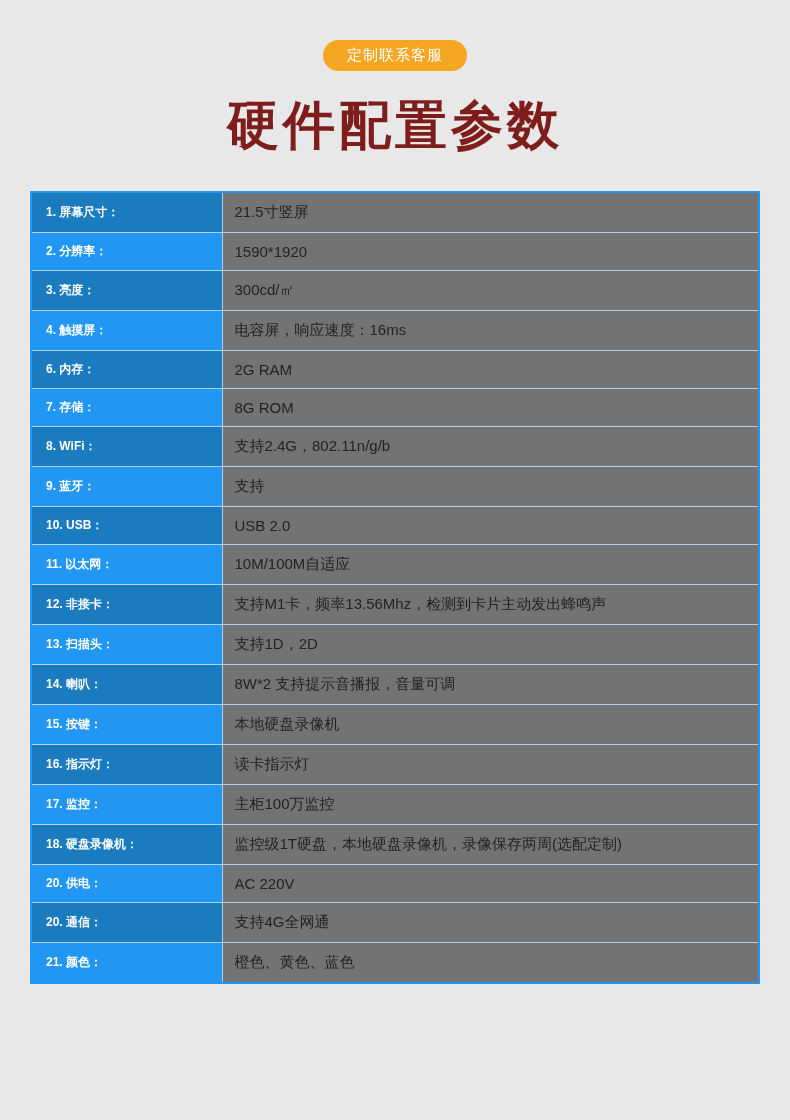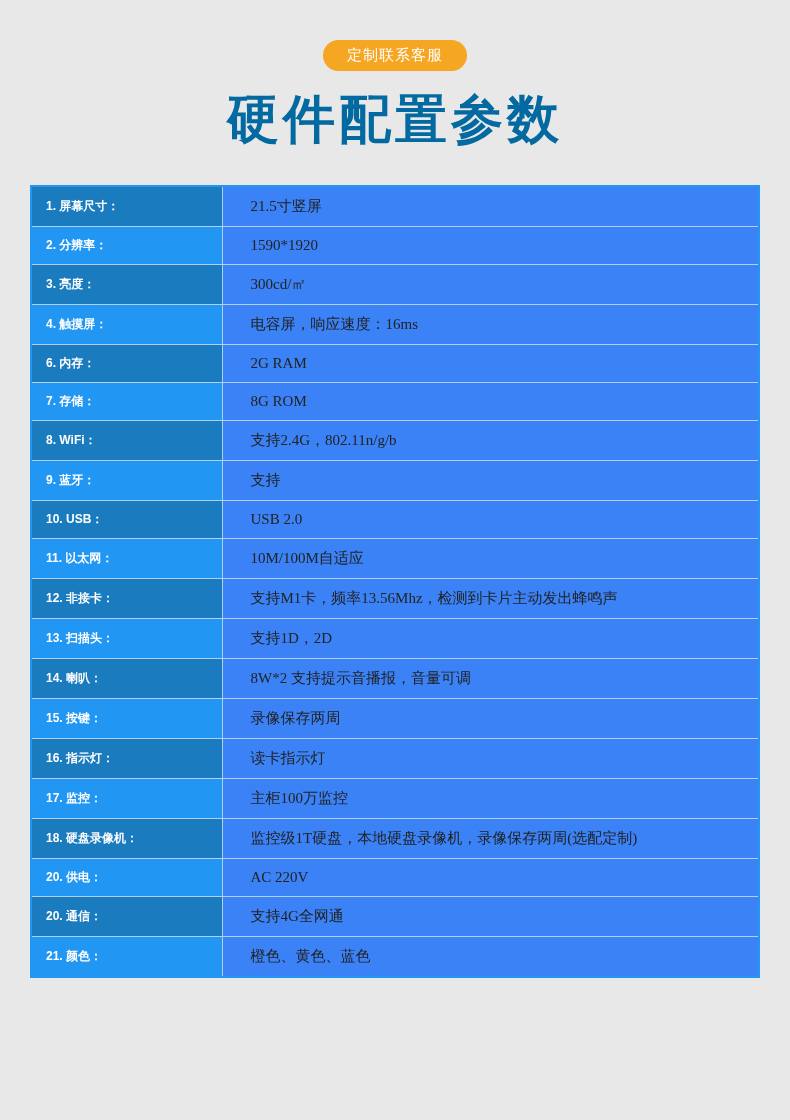--- a/index.html
+++ b/index.html
@@ -14,28 +14,28 @@
       padding: 40px 30px 40px 30px;
     }
 
     .custom-btn {
       background-color: #f5a623;
       color: #fff;
       border-radius: 20px;
       padding: 6px 24px;
       font-size: 15px;
       letter-spacing: 1px;
-      margin-bottom: 14px;
+      margin-bottom: 20px;
       display: inline-block;
     }
 
     .main-title {
       font-size: 52px;
       font-weight: 900;
-      color: #0369a1;
+      color: #7f1d1d;
       letter-spacing: 4px;
       margin-bottom: 30px;
       text-align: center;
     }
 
     .table-wrapper {
       width: 100%;
       border: 2px solid #2196f3;
       border-collapse: collapse;
       background: #fff;
@@ -64,24 +64,23 @@
       min-width: 170px;
       text-align: left;
       vertical-align: middle;
       border-right: 1px solid #b0d0f0;
       white-space: nowrap;
     }
 
     td.value-cell {
       color: #222;
       font-size: 15px;
-      padding: 10px 28px;
+      padding: 10px 12px;
       vertical-align: middle;
-      background: #3b82f6;
-      font-family: Liberation Serif, serif;
+      background: #737373;
     }
 
     
     tr:nth-child(even) td.label-cell {
       background-color: #2196f3;
     }
     tr:nth-child(odd) td.label-cell {
       background-color: #1a7bbf;
     }
   </style>
@@ -144,21 +143,21 @@
         <tr>
           <td class="label-cell">13. 扫描头：</td>
           <td class="value-cell">支持1D，2D</td>
         </tr>
         <tr>
           <td class="label-cell">14. 喇叭：</td>
           <td class="value-cell">8W*2 支持提示音播报，音量可调</td>
         </tr>
         <tr>
           <td class="label-cell">15. 按键：</td>
-          <td class="value-cell">录像保存两周</td>
+          <td class="value-cell">本地硬盘录像机</td>
         </tr>
         <tr>
           <td class="label-cell">16. 指示灯：</td>
           <td class="value-cell">读卡指示灯</td>
         </tr>
         <tr>
           <td class="label-cell">17. 监控：</td>
           <td class="value-cell">主柜100万监控</td>
         </tr>
         <tr>

